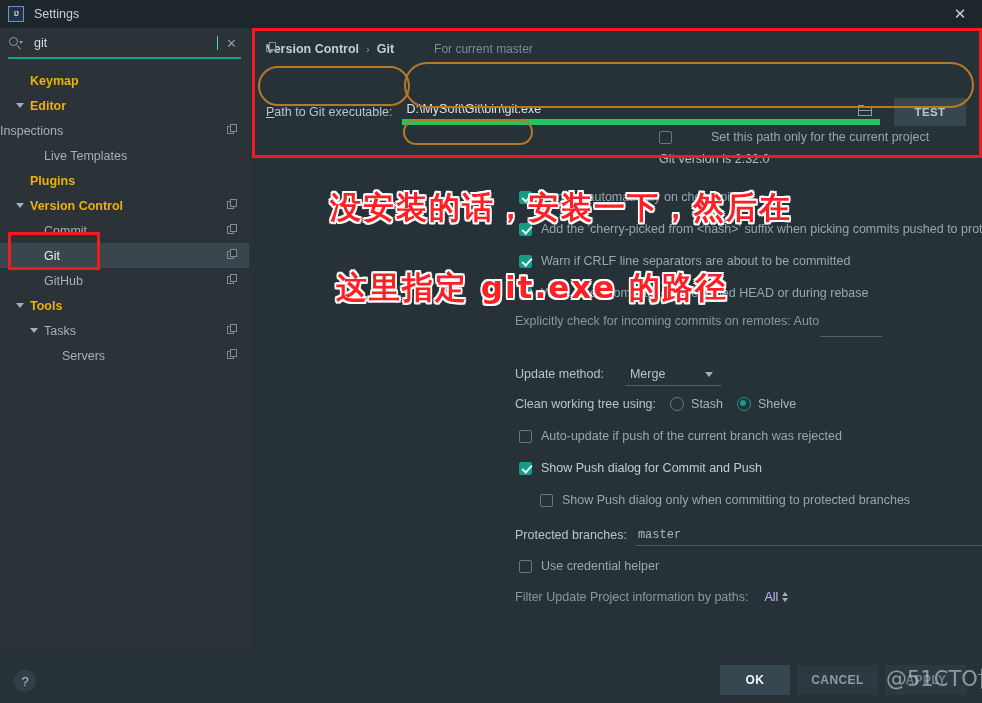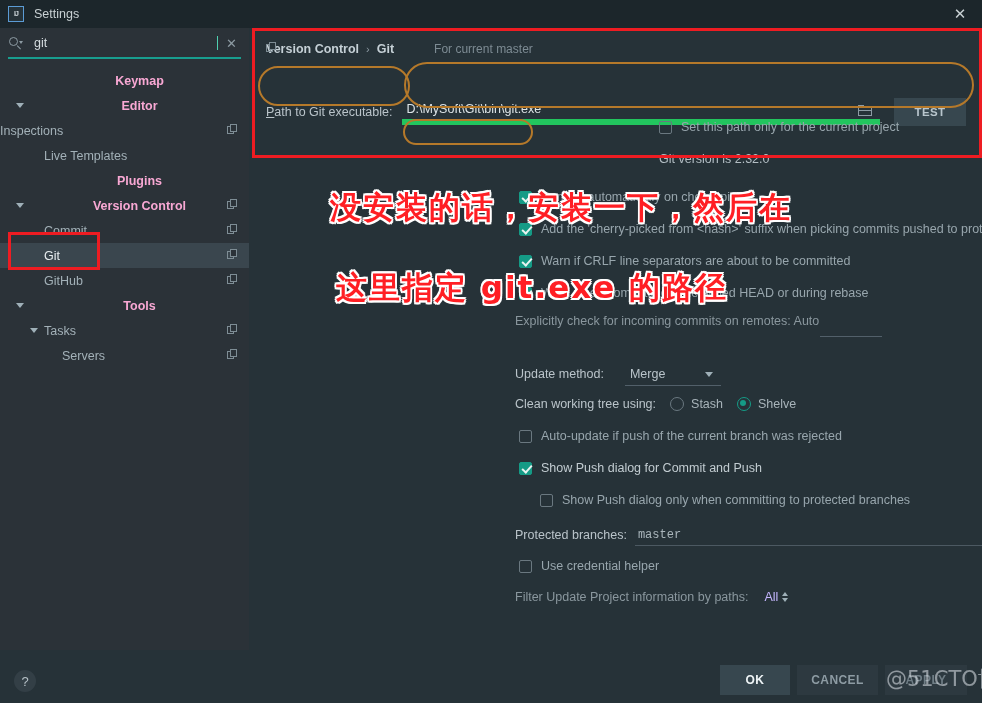--- a/index.html
+++ b/index.html
@@ -86,21 +86,21 @@
     position: absolute; left: 8px; right: 8px; bottom: -1px;
     height: 2px; background: #189e8f;
   }
   .tree { margin-top: 10px; }
   .tree-item {
     position: relative;
     height: 25px; display: flex; align-items: center;
     color: #a3b1b8; font-size: 12.5px;
   }
   .tree-item.sel { background: #3a464e; }
-  .tree-item.bold { color: #f9a8d4; font-weight: bold; justify-content: center; }
+  .tree-item.bold { color: #eab308; font-weight: bold; }
   .tree-item.sel .ti-label { color: #e8eef0; }
   .arrow {
     position: absolute;
     width: 0; height: 0;
     border-left: 4.5px solid transparent; border-right: 4.5px solid transparent;
     border-top: 5.5px solid #9fb0b8;
   }
   .ti-label { white-space: nowrap; }
   .copy-ico {
     position: absolute; right: 11px; top: 6px;
@@ -188,21 +188,21 @@
   }
   .rd.on { border-color: #159b86; }
   .rd.on::after {
     content: ""; position: absolute; left: 2.4px; top: 2.4px;
     width: 6px; height: 6px; border-radius: 50%; background: #159b86;
   }
 
   .opt-row { display: flex; align-items: center; }
   .opt-row .otxt { margin-left: 9px; color: #98a6ad; font-size: 12.5px; }
 
-  .setpath-row { position: absolute; left: 410px; top: 92px; }
+  .setpath-row { position: absolute; left: 410px; top: 102px; gap: 30px; }
   .gitver {
     position: absolute; left: 410px; top: 124px;
     color: #b3bec4; font-size: 12.5px;
   }
 
   .cb-list { position: absolute; left: 270px; top: 157px; width: 700px; }
   .cb-list .opt-row { height: 24px; margin-bottom: 8px; }
 
   .explicit {
     position: absolute; left: 266px; top: 286px;

